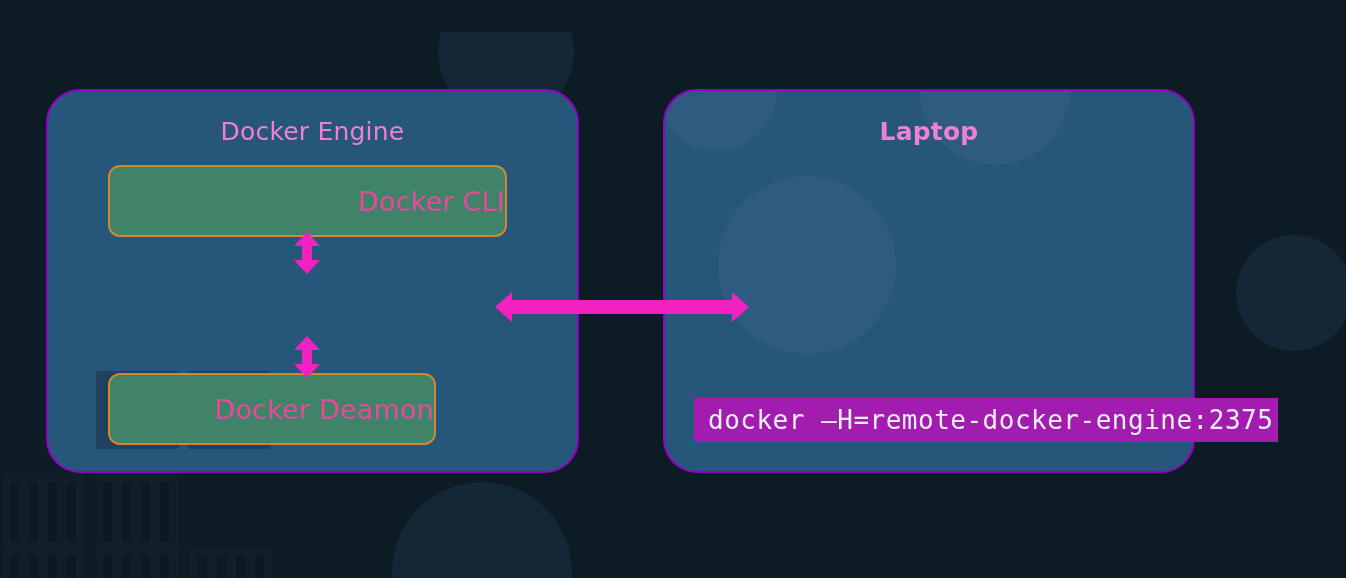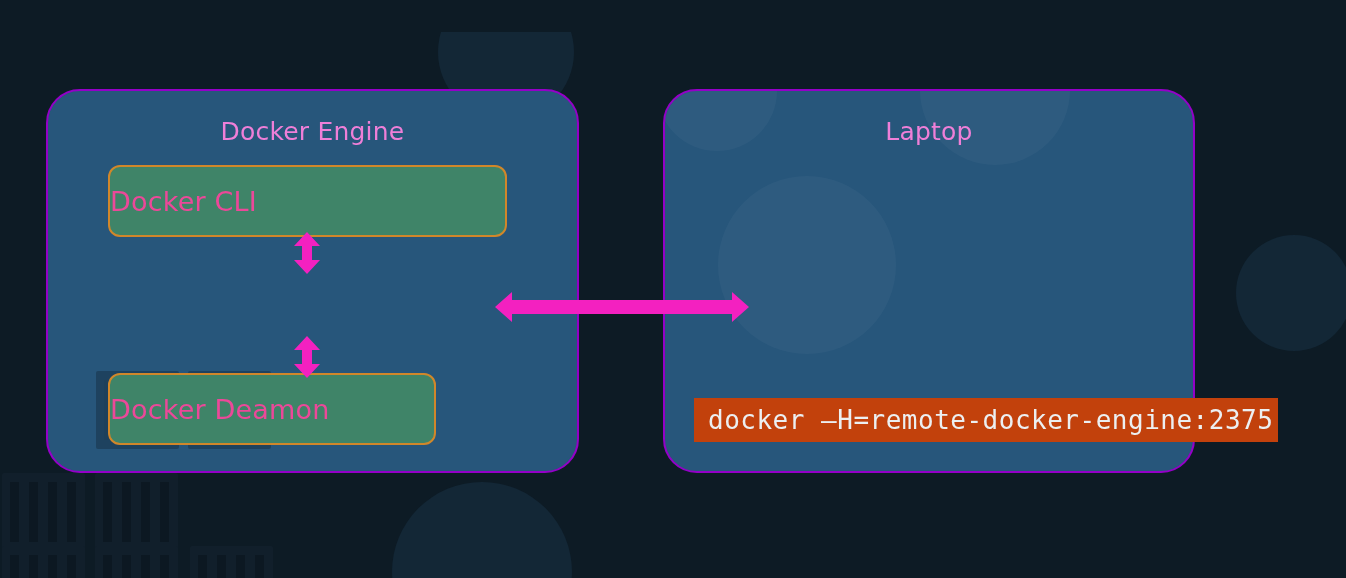--- a/index.html
+++ b/index.html
@@ -74,37 +74,37 @@
 
   
   .comp-box {
     position: absolute;
     background: #3f8468;
     border: 2px solid #d1872a;
     border-radius: 12px;
     box-sizing: border-box;
     display: flex;
     align-items: center;
-    justify-content: flex-start;
+    justify-content: flex-end;
   }
   .comp-label {
     color: #ec4899;
     font-size: 27px;
     letter-spacing: 0.2px;
   }
 
   
   .arrow {
     position: absolute;
   }
 
   
   .cmd-chip {
     position: absolute;
-    background: #c2410c;
+    background: #a21caf;
     color: #eceff1;
     font-family: "DejaVu Sans Mono", monospace;
     font-size: 26px;
     letter-spacing: 0.5px;
     display: flex;
     align-items: center;
     box-sizing: border-box;
     padding: 0 14px;
     white-space: pre;
   }
@@ -142,21 +142,21 @@
   </div>
 
   <svg class="arrow" style="left:290px; top:199px;" width="34" height="44" viewBox="0 0 34 44">
     <path d="M17 1 L30 15 L22 15 L22 29 L30 29 L17 43 L4 29 L12 29 L12 15 L4 15 Z" fill="#f321c0"></path>
   </svg>
 
   <svg class="arrow" style="left:290px; top:303px;" width="34" height="44" viewBox="0 0 34 44">
     <path d="M17 1 L30 15 L22 15 L22 29 L30 29 L17 43 L4 29 L12 29 L12 15 L4 15 Z" fill="#f321c0"></path>
   </svg>
 
-  <div class="panel" style="left:663px; top:57px; width:532px; height:384px;">
+  <div class="panel" style="left:663px; top:57px; width:532px; height:384px;font-weight:bold;">
     <div class="panel-inner-circle" style="left:53px; top:85px; width:178px; height:178px;"></div>
     <div class="panel-inner-circle" style="left:-8px; top:-60px; width:120px; height:120px;"></div>
     <div class="panel-inner-circle" style="left:255px; top:-76px; width:150px; height:150px;"></div>
     <div class="panel-title">Laptop</div>
   </div>
 
   <svg class="arrow" style="left:494px; top:256px;" width="256" height="38" viewBox="0 0 256 38">
     <path d="M1 19 L18 4 L18 12 L238 12 L238 4 L255 19 L238 34 L238 26 L18 26 L18 34 Z" fill="#f321c0"></path>
   </svg>
 

